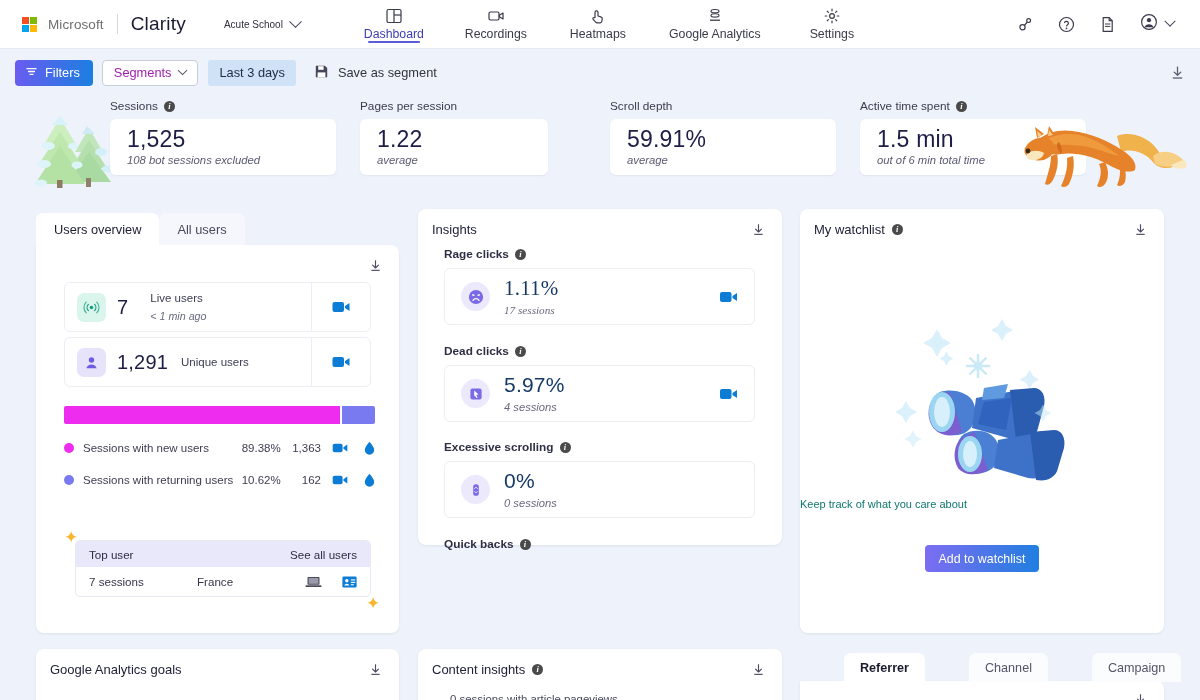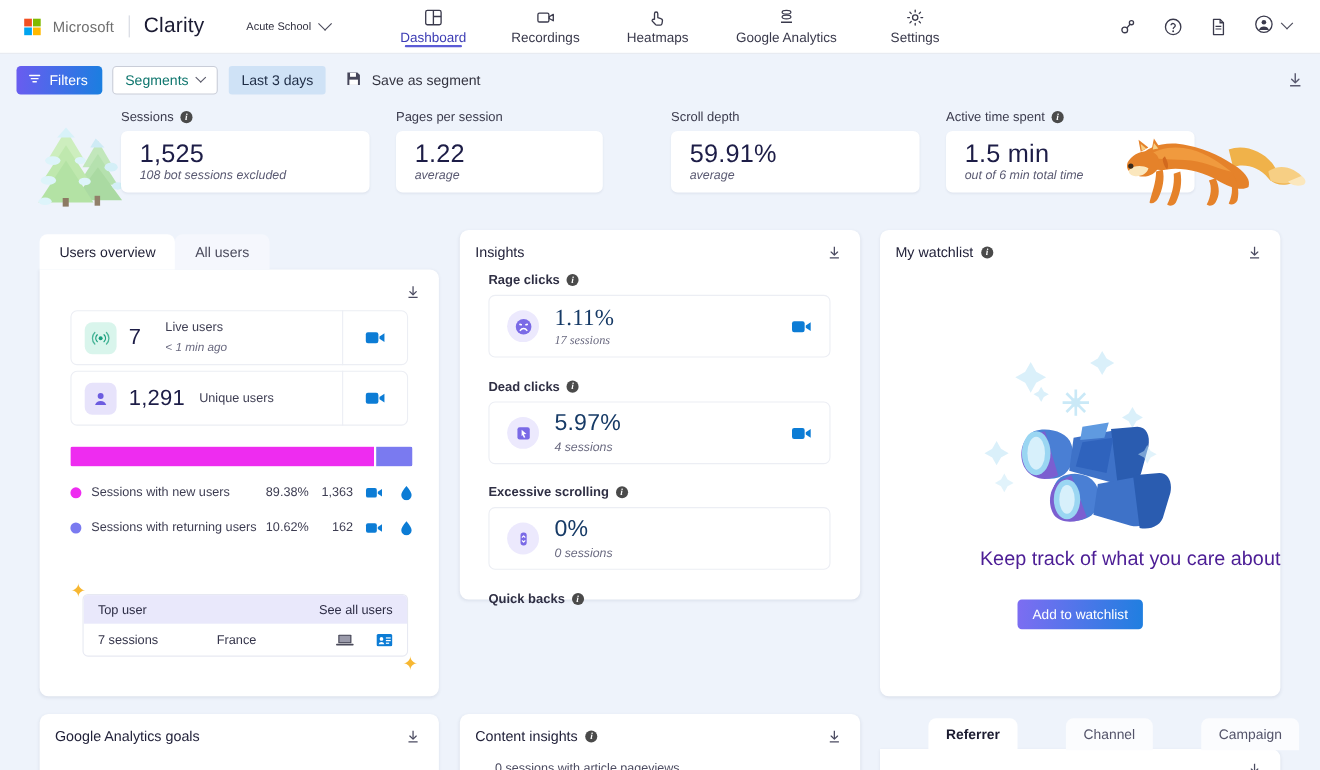--- a/index.html
+++ b/index.html
@@ -46,21 +46,21 @@
 
   
   .filterbar { position: absolute; top: 49px; left: 0; width: 1200px; height: 47px; display: flex; align-items: center; }
   .btn-filters {
     margin-left: 15px; height: 26px; padding: 0 13px 0 10px; border-radius: 4px;
     background: linear-gradient(95deg,#6a5cf0 0%, #1a7fe0 100%);
     color: #fff; font-size: 12.8px; display: flex; align-items: center; gap: 7px; cursor: pointer;
   }
   .btn-segments {
     margin-left: 9px; height: 26px; padding: 0 11px; border-radius: 4px; background:#fff;
-    border: 1px solid #c9cdd8; font-size: 12.8px; color:#0f766e; display:flex; align-items:center; gap:8px; cursor:pointer;
+    border: 1px solid #c9cdd8; font-size: 12.8px; color:#a21caf; display:flex; align-items:center; gap:8px; cursor:pointer;
   }
   .chev-sm { width: 7px; height: 7px; border-right: 1.3px solid #5a5a6a; border-bottom: 1.3px solid #5a5a6a;
              transform: rotate(45deg) translate(-1.5px,-1.5px); }
   .btn-daterange {
     margin-left: 10px; height: 26px; padding: 0 11px; border-radius: 3px; background:#cfe2f6;
     font-size: 12.8px; color:#1d2b44; display:flex; align-items:center; cursor:pointer;
   }
   .btn-save { margin-left: 18px; display:flex; align-items:center; gap: 9px; font-size:12.8px; color:#33333f; cursor:pointer; }
   .bar-dl { margin-left: auto; margin-right: 14px; cursor: pointer; display: flex; }
 
@@ -122,21 +122,21 @@
   
   #insightsPanel { left: 418px; top: 209px; width: 364px; height: 336px; }
   .ins-label { font-size: 11.8px; color:#2f2f44; display:flex; align-items:center; gap:6px; font-weight:700; }
   .ins-card { border:1px solid #eceef4; border-radius:6px; height:57px; display:flex; align-items:center; padding:0 16px; }
   .ins-icon { width: 29px; height:29px; border-radius:50%; background:#ece9fd; display:flex; align-items:center; justify-content:center; flex:0 0 auto; }
   .ins-pct { font-size: 21px; color:#163a66; letter-spacing:.2px; line-height:24px; }
   .ins-sub { font-size: 11.2px; color:#6a6a80; font-style:italic; }
 
   
   #watchPanel { left: 800px; top: 209px; width: 364px; height: 424px; }
-  .watch-caption { font-size: 18px; color:#4c1d95; text-align:right; }
+  .watch-caption { font-size: 11px; color:#0f766e; text-align:left; }
   .btn-watchlist {
     display:block; margin: 14px auto 0; width: 114px; height: 27px; border-radius: 4px; border:none;
     background: linear-gradient(95deg,#7d6df2 0%, #1f7fe0 100%); color:#fff; font-size:12.4px;
     font-family:"Liberation Sans", sans-serif; cursor:pointer;
   }
 
   
   #gaPanel { left: 36px; top: 649px; width: 363px; height: 120px; }
   #contentPanel { left: 418px; top: 649px; width: 364px; height: 120px; }
   #referrerPanel { left: 800px; top: 681px; width: 364px; height: 90px; border-radius: 0 8px 8px 8px; }

